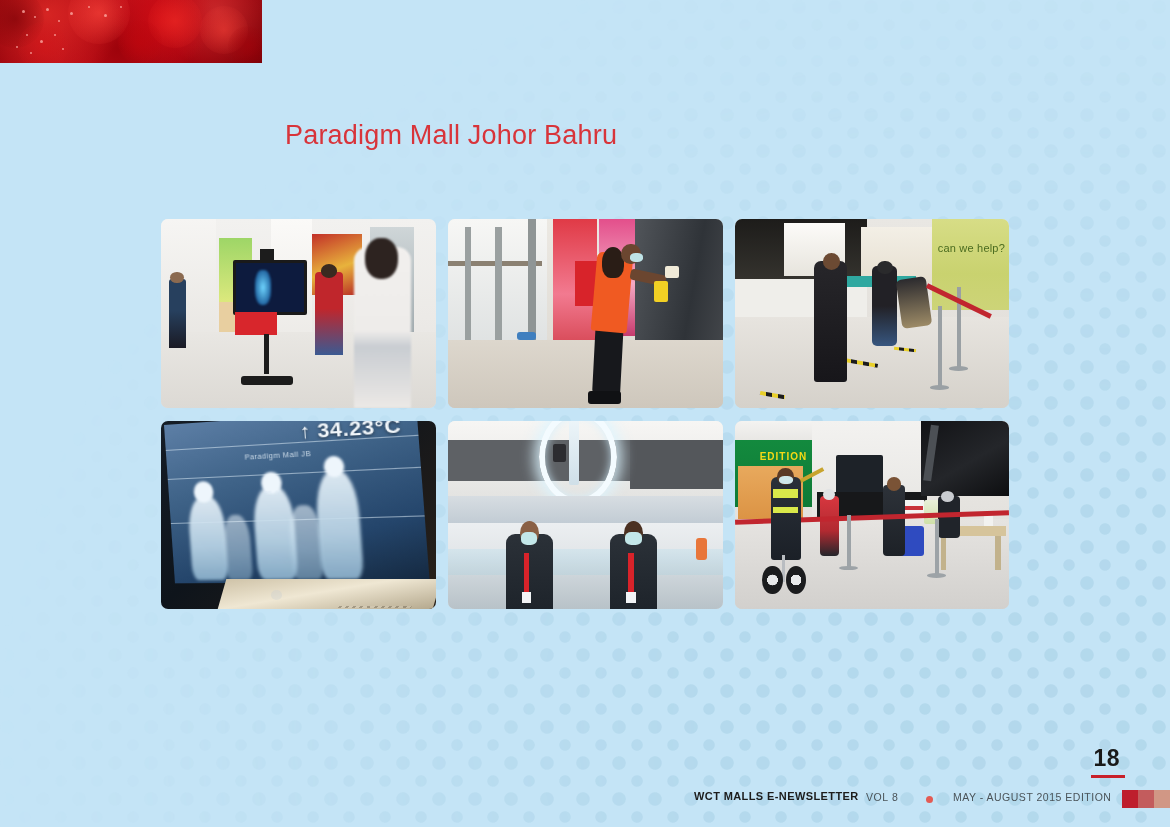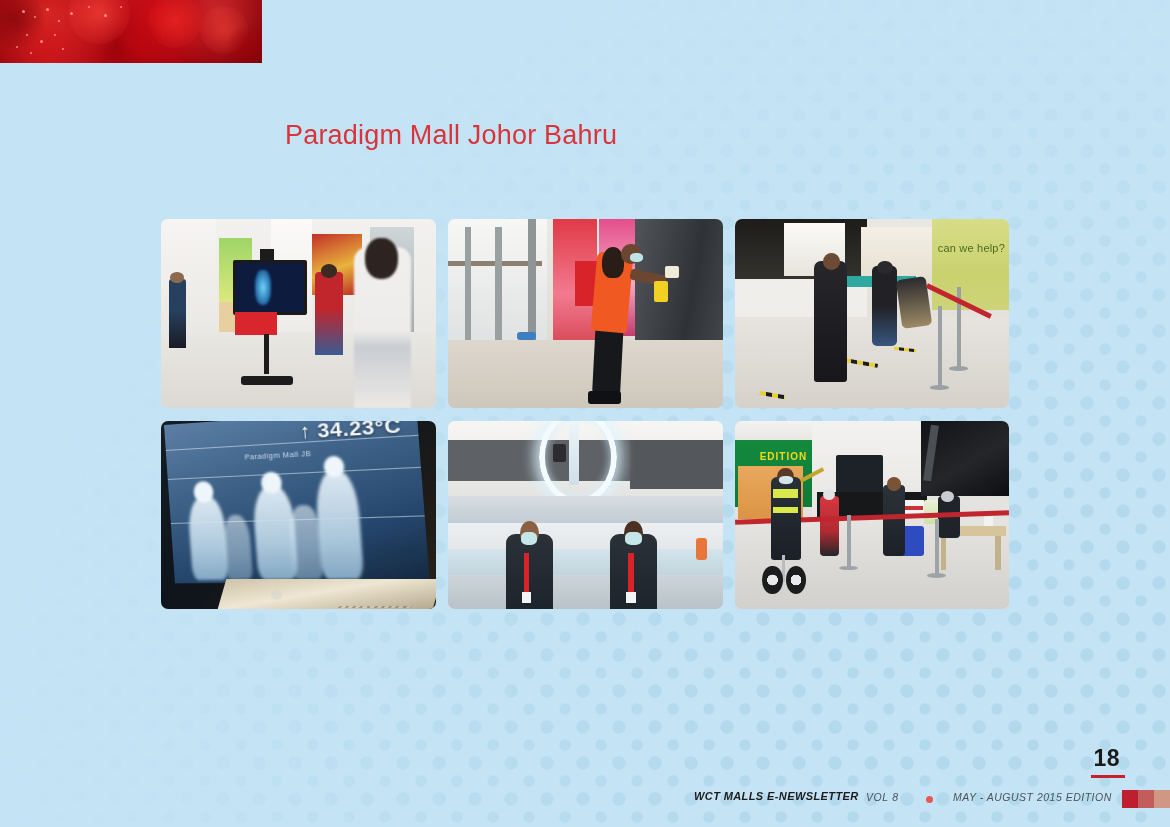--- a/index.html
+++ b/index.html
@@ -305,21 +305,20 @@
     width: 34px;
     height: 3px;
     background: #c8202a;
   }
   .footer {
     position: absolute;
     left: 0;
     top: 790px;
     width: 1080px;
     height: 22px;
-    font-style: italic;
   }
   .footer-brand {
     position: absolute;
     left: 694px;
     top: 0;
     font-size: 11px;
     font-weight: bold;
     color: #1c1c1c;
     letter-spacing: .4px;
     white-space: nowrap;

